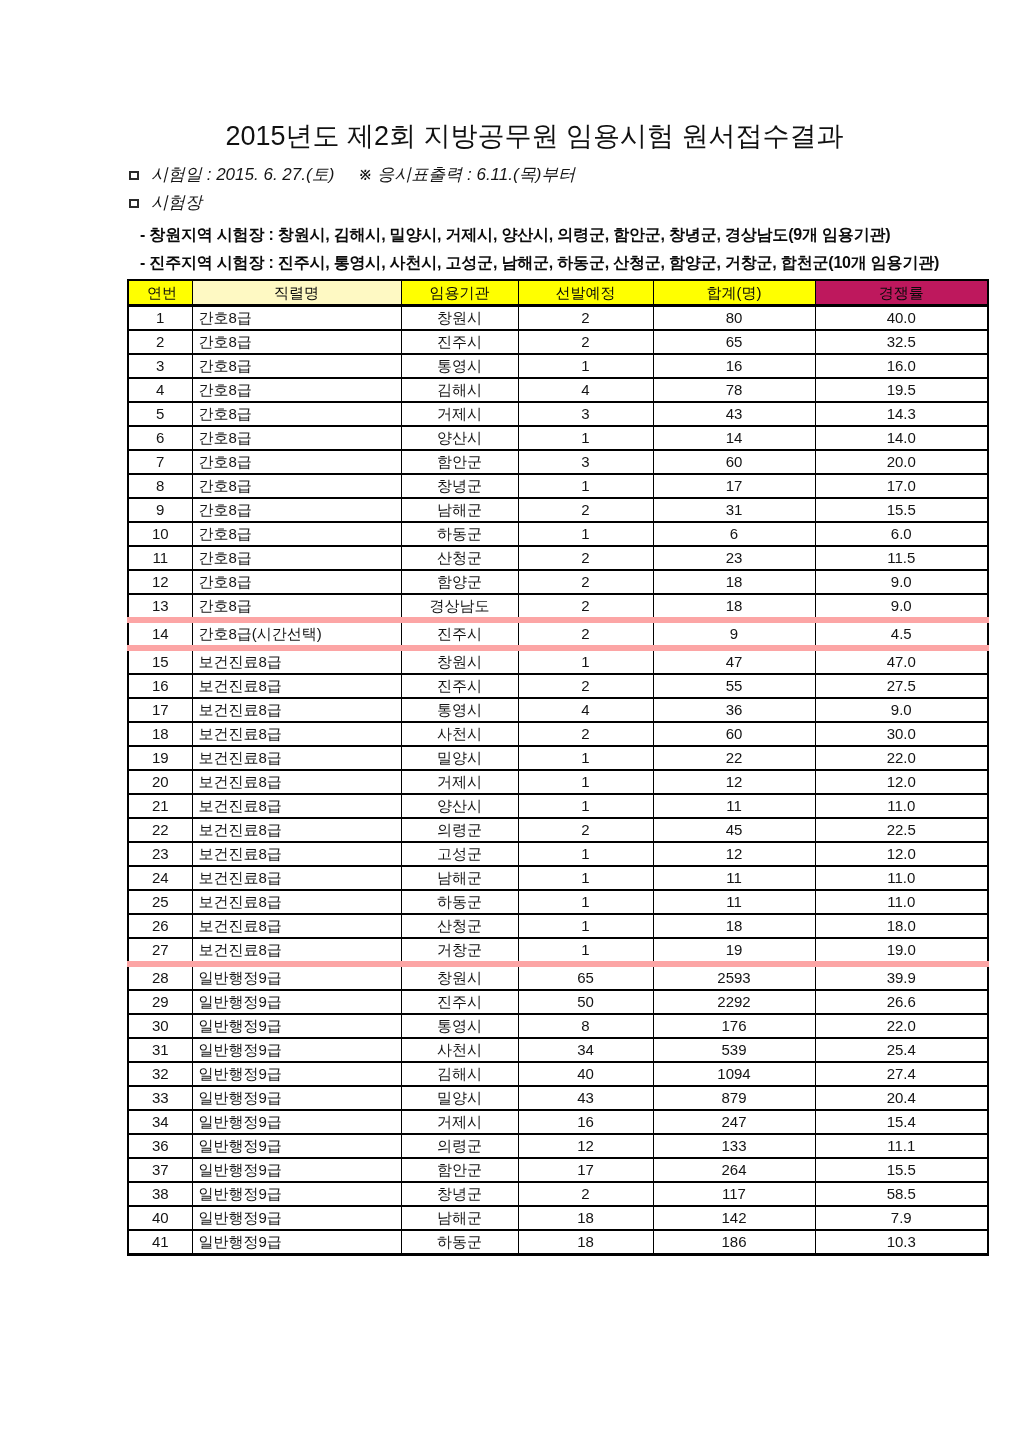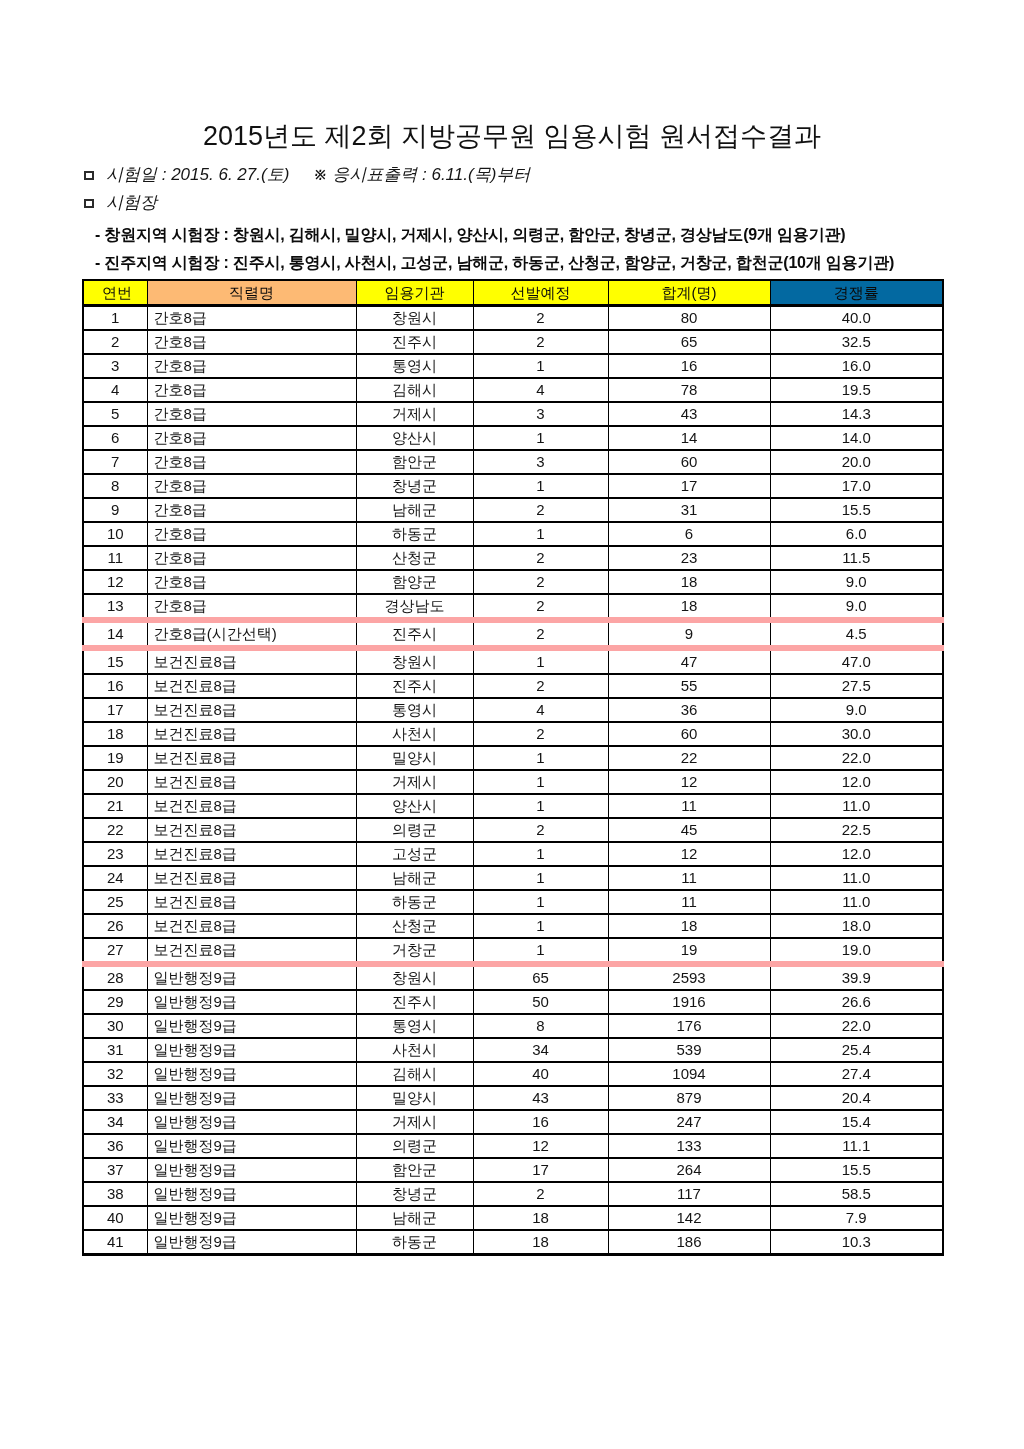--- a/index.html
+++ b/index.html
@@ -4,21 +4,21 @@
 <style>
   * { margin: 0; padding: 0; box-sizing: border-box; }
   html, body { background: #ffffff; }
   body {
     width: 1024px; height: 1449px;
     font-family: "Liberation Sans", "DejaVu Sans", sans-serif;
     color: #000000;
     overflow: hidden;
   }
   .page { position: relative; width: 1024px; height: 1449px; background: #ffffff; }
-  .content { padding: 120px 82px 0 82px; }
+  .content { padding: 120px 82px 0 82px; margin-left: 45px; }
 
   .doc-title {
     text-align: center;
     font-size: 27px;
     font-weight: 500;
     line-height: 33px;
     letter-spacing: 0px;
     color: #111111;
   }
 
@@ -120,25 +120,25 @@
         <col style="width:64px">
         <col style="width:209px">
         <col style="width:117px">
         <col style="width:135px">
         <col style="width:162px">
         <col style="width:173px">
       </colgroup>
       <thead>
         <tr>
           <th style="background: rgb(255, 255, 0);">연번</th>
-          <th style="background: #fdba74;">직렬명</th>
+          <th style="background: #fef9c3;">직렬명</th>
           <th style="background: rgb(255, 255, 0);">임용기관</th>
           <th style="background: rgb(255, 255, 0);">선발예정</th>
           <th style="background: rgb(255, 255, 0);">합계(명)</th>
-          <th style="background: #0369a1;">경쟁률</th>
+          <th style="background: #be185d;">경쟁률</th>
         </tr>
       </thead>
       <tbody>
           <tr>
             <td class="c0">1</td>
             <td class="c1">간호8급</td>
             <td class="c2">창원시</td>
             <td class="c3">2</td>
             <td class="c4">80</td>
             <td class="c5">40.0</td>
@@ -357,21 +357,21 @@
             <td class="c2">창원시</td>
             <td class="c3">65</td>
             <td class="c4">2593</td>
             <td class="c5">39.9</td>
           </tr>
           <tr>
             <td class="c0">29</td>
             <td class="c1">일반행정9급</td>
             <td class="c2">진주시</td>
             <td class="c3">50</td>
-            <td class="c4">1916</td>
+            <td class="c4">2292</td>
             <td class="c5">26.6</td>
           </tr>
           <tr>
             <td class="c0">30</td>
             <td class="c1">일반행정9급</td>
             <td class="c2">통영시</td>
             <td class="c3">8</td>
             <td class="c4">176</td>
             <td class="c5">22.0</td>
           </tr>

